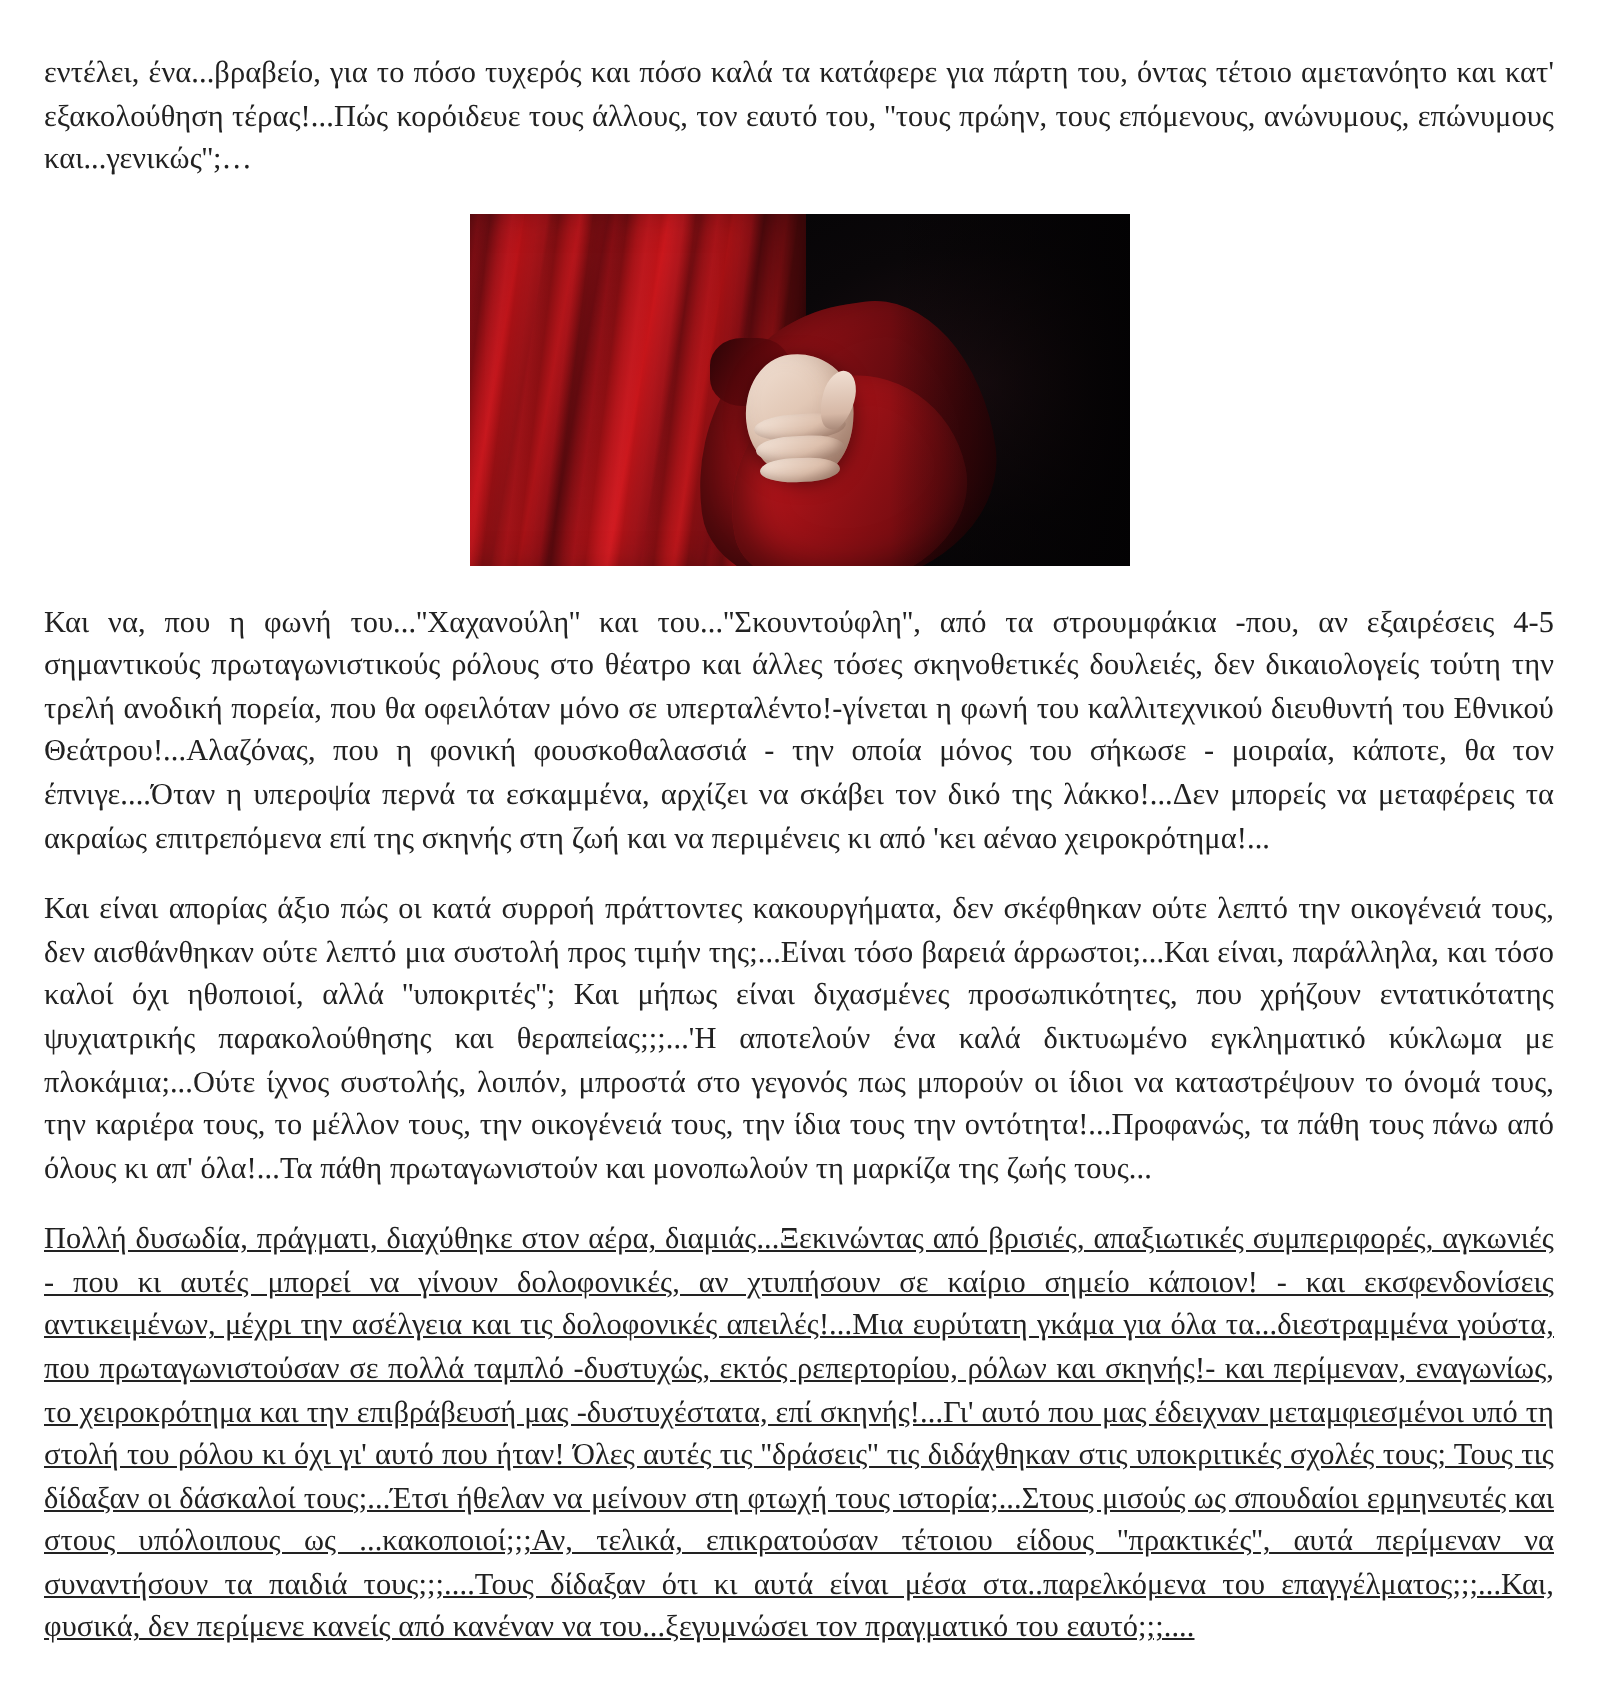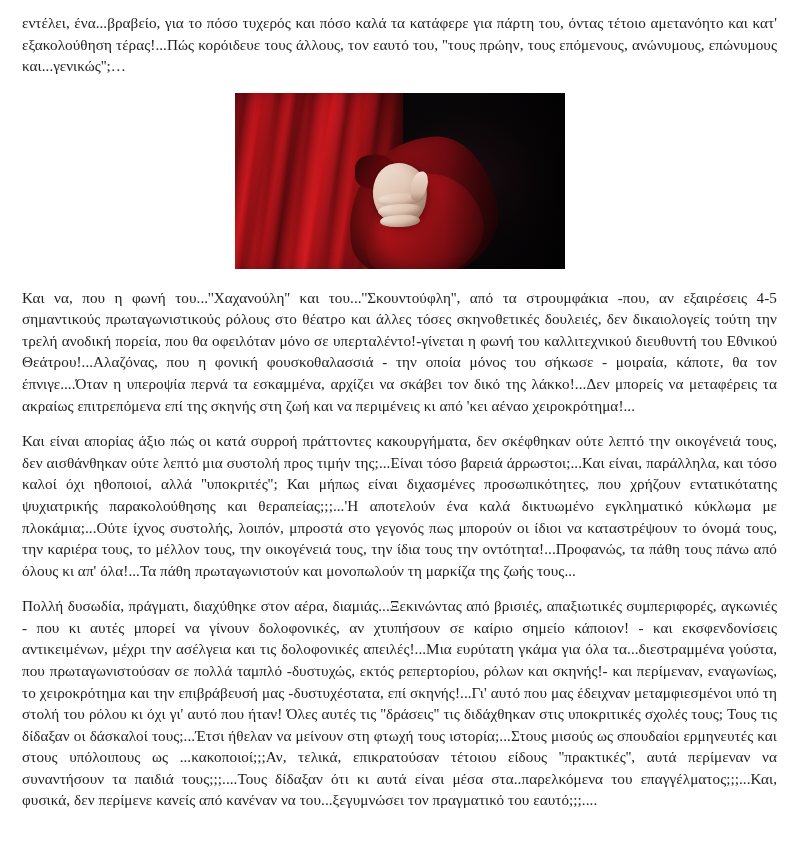--- a/index.html
+++ b/index.html
@@ -9,32 +9,33 @@
   }
   body {
     width: 799px;
     min-height: 849px;
     font-family: "Liberation Serif", "DejaVu Serif", serif;
     color: #1a1a1a;
   }
   .page {
     width: 799px;
     box-sizing: border-box;
-    padding: 12px 22px 8px 22px;
+    padding: 26px 22px 8px 22px;
   }
   .para {
     font-size: 15.2px;
     line-height: 1.42;
     text-align: justify;
     margin: 0 0 14px 0;
     color: #222222;
     letter-spacing: 0.05px;
   }
   .para.tight {
     margin-bottom: 16px;
+    text-decoration: underline;
   }
   .figure {
     margin: 16px 0 18px 0;
     display: flex;
     justify-content: center;
   }
   .curtain-photo {
     position: relative;
     width: 330px;
     height: 176px;

